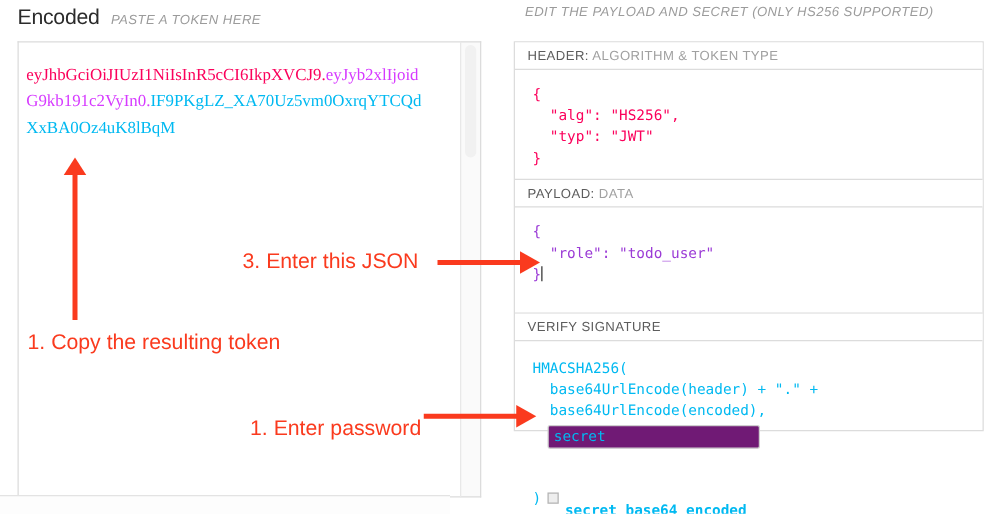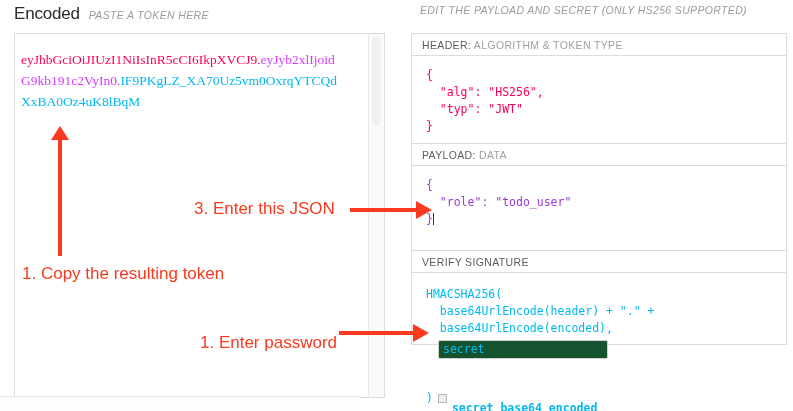--- a/index.html
+++ b/index.html
@@ -79,21 +79,21 @@
   #signature-body{color:#00b9f1;height:115px;border-bottom:none;padding-top:13px;}
   .caret{
     display:inline-block;width:1px;height:12px;
     background:#333;vertical-align:-2px;margin-left:0px;
   }
   #secret-input{
     display:block;margin:3px 0 4px 12px;
     width:170px;height:19px;line-height:19px;
     box-sizing:border-box;
     border:1px solid #cfcfcf;border-radius:2px;
-    background:#14532d;color:#00b9f1;
+    background:#701a75;color:#00b9f1;
     font-family:"DejaVu Sans Mono","Liberation Mono",monospace;
     font-size:11.5px;padding:0 4px;
     outline:none;
   }
   .sig-closing{display:flex;align-items:center;gap:5px;}
   #b64-checkbox{
     width:9px;height:9px;box-sizing:border-box;
     border:1px solid #b5b5b5;background:#eeeeee;
     display:inline-block;
   }

